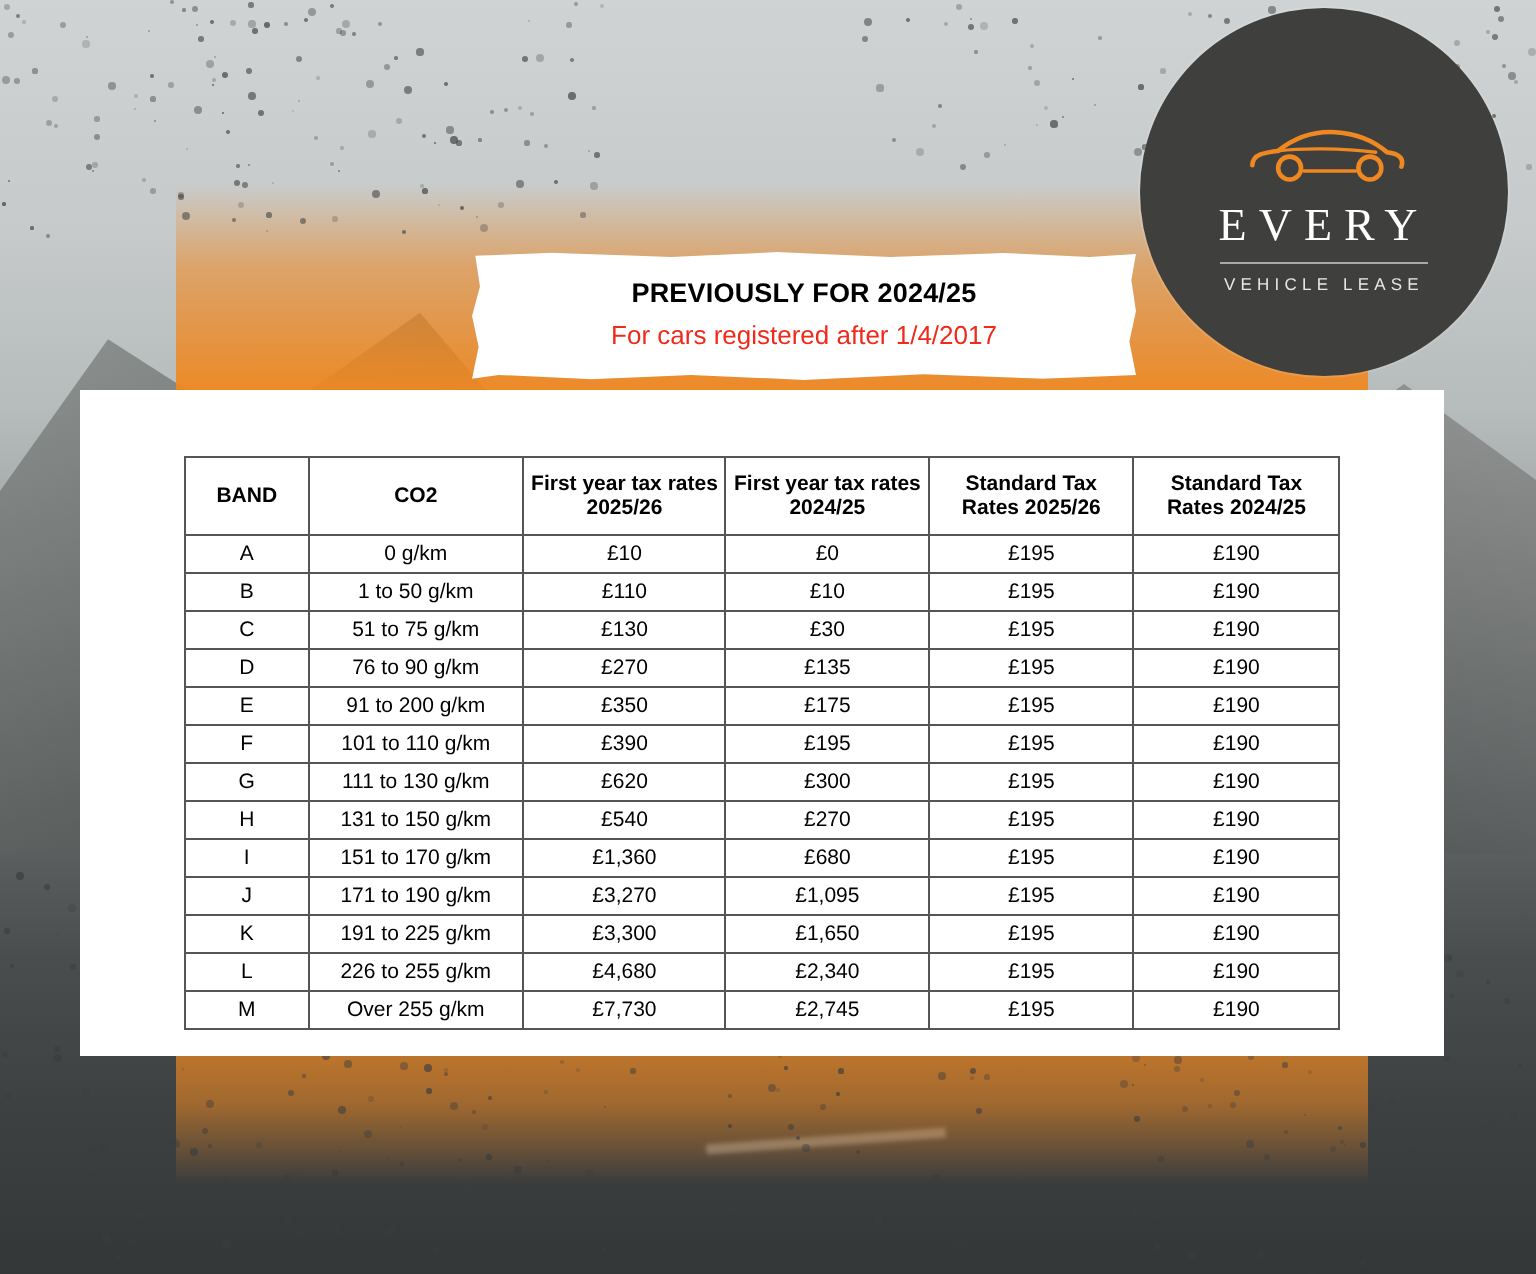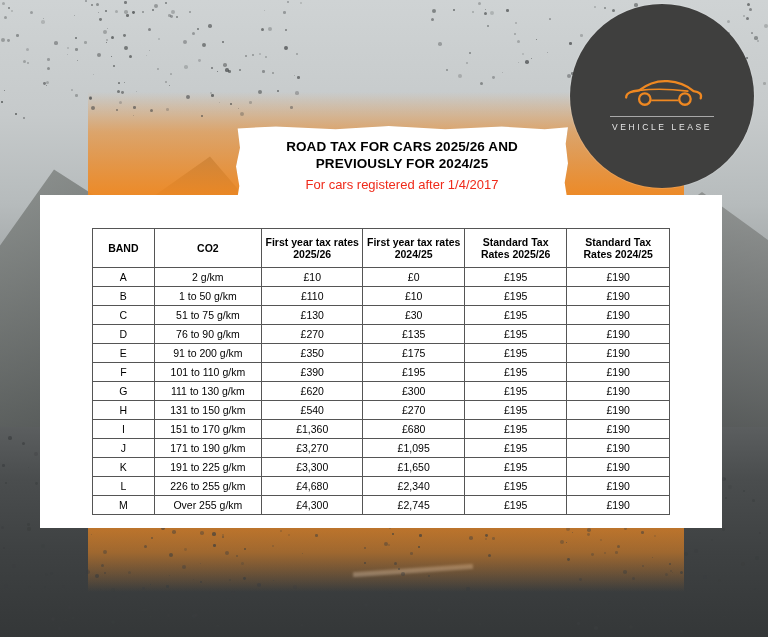--- a/index.html
+++ b/index.html
@@ -658,26 +658,26 @@
     </div>
 
   <div class="logo-badge">
     <svg class="logo-car" viewBox="0 0 120 60">
       <path d="M10,42 C10,34 20,33 28,32 C38,24 52,18 68,19 C84,20 96,26 104,33 C112,34 116,37 114,43" fill="none" stroke="#ef8821" stroke-width="3.2" stroke-linecap="round"></path>
       <path d="M28,32 C44,30 72,30 96,33" fill="none" stroke="#ef8821" stroke-width="2.4" stroke-linecap="round"></path>
       <circle cx="36" cy="44" r="8" fill="none" stroke="#ef8821" stroke-width="3.2"></circle>
       <circle cx="92" cy="44" r="8" fill="none" stroke="#ef8821" stroke-width="3.2"></circle>
       <path d="M46,46 L82,46" fill="none" stroke="#ef8821" stroke-width="2.4" stroke-linecap="round"></path>
     </svg>
+    <div class="logo-name">EVERY</div>
     <div class="logo-rule"></div>
     <div class="logo-sub">VEHICLE LEASE</div>
   </div>
 
   <div class="title-plate">
-    <div class="title-line">ROAD TAX FOR CARS 2025/26 AND</div>
     <div class="title-line">PREVIOUSLY FOR 2024/25</div>
     <div class="title-sub">For cars registered after 1/4/2017</div>
   </div>
 
   <div class="table-card">
     <table class="rates">
       <colgroup>
         <col class="c-band">
           <col class="c-co2">
           <col class="c-fy">
@@ -703,21 +703,21 @@
           </th>
           <th>
             <div>Standard Tax</div>
             <div>Rates 2024/25</div>
           </th>
         </tr>
       </thead>
       <tbody id="rates-body">
           <tr>
             <td>A</td>
-            <td>2 g/km</td>
+            <td>0 g/km</td>
             <td>£10</td>
             <td>£0</td>
             <td>£195</td>
             <td>£190</td>
           </tr>
           <tr>
             <td>B</td>
             <td>1 to 50 g/km</td>
             <td>£110</td>
             <td>£10</td>
@@ -800,21 +800,21 @@
             <td>L</td>
             <td>226 to 255 g/km</td>
             <td>£4,680</td>
             <td>£2,340</td>
             <td>£195</td>
             <td>£190</td>
           </tr>
           <tr>
             <td>M</td>
             <td>Over 255 g/km</td>
-            <td>£4,300</td>
+            <td>£7,730</td>
             <td>£2,745</td>
             <td>£195</td>
             <td>£190</td>
           </tr>
         </tbody>
     </table>
   </div>
 
 </div>
 

